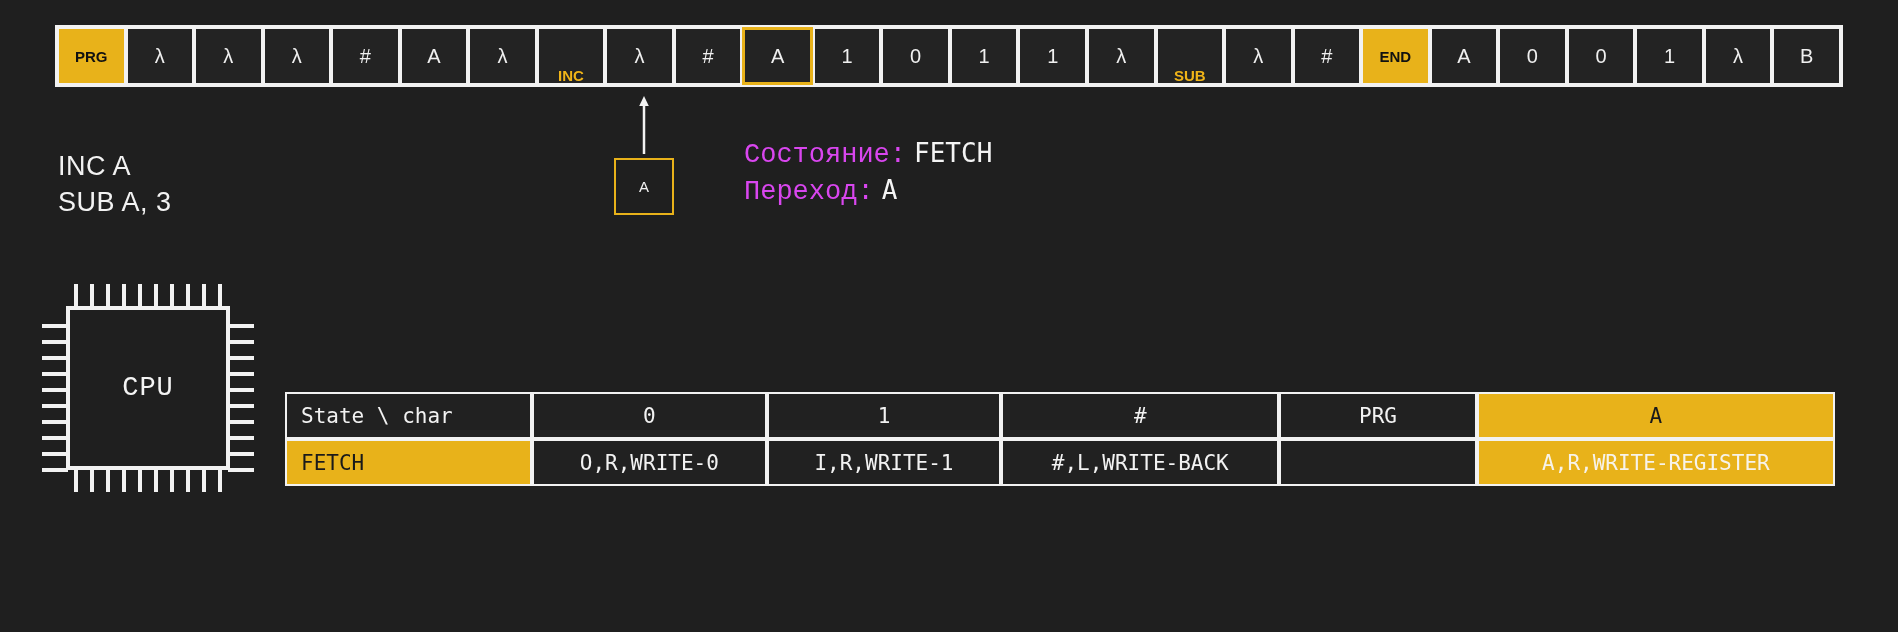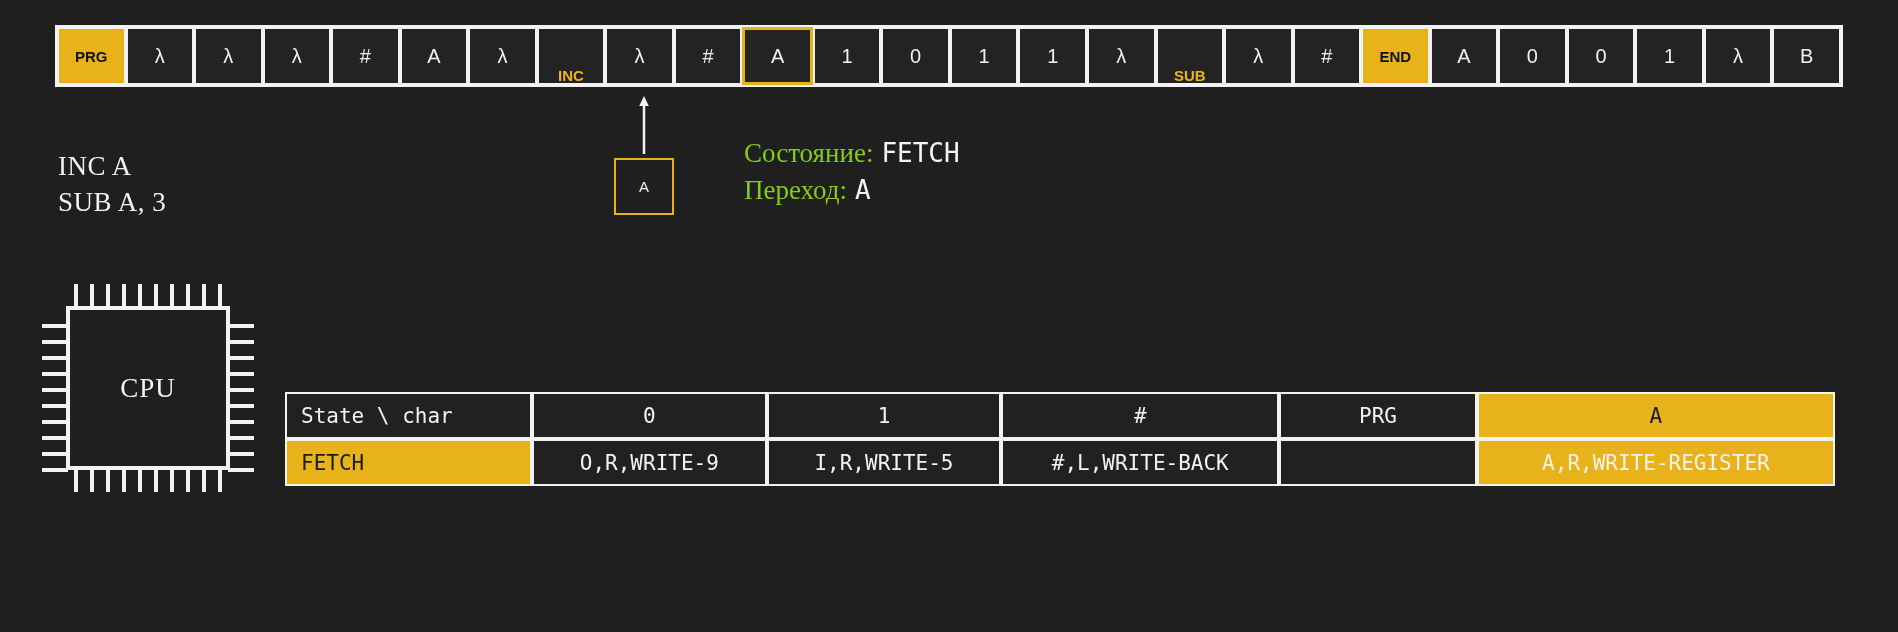--- a/index.html
+++ b/index.html
@@ -48,56 +48,56 @@
     border: 2px solid #e8b21a;
     background: #1f1f1f;
     display: flex; align-items: center; justify-content: center;
     color: #f0f0f0; font-size: 15px;
     font-family: "Liberation Sans", sans-serif;
   }
 
   
   #program {
     position: absolute; left: 58px; top: 148px;
-    font-family: Liberation Serif, serif;
+    font-family: Liberation Sans, sans-serif;
     font-size: 27px;
     line-height: 36px;
     color: #f2f2f2;
     letter-spacing: 0.5px;
     white-space: pre;
   }
 
   
   #status {
     position: absolute; left: 744px; top: 138px;
     color: #f2f2f2;
   }
   .status-line {
     display: flex; align-items: baseline;
     height: 37px;
     white-space: pre;
   }
   .status-key {
-    font-family: Liberation Serif, serif;
+    font-family: Liberation Mono, monospace;
     font-size: 27px;
-    color: #84cc16;
+    color: #d946ef;
   }
   .status-val {
     font-family: "DejaVu Sans Mono", monospace;
     font-size: 26px;
     color: #f4f4f4;
     padding-left: 8px;
   }
 
   
   #cpu-chip { position: absolute; left: 28px; top: 278px; width: 240px; height: 220px; }
   #cpu-label {
     position: absolute; left: 0; top: 0; width: 240px; height: 220px;
     display: flex; align-items: center; justify-content: center;
-    font-family: Liberation Serif, serif;
+    font-family: Liberation Mono, monospace;
     font-size: 27px; color: #f4f4f4; letter-spacing: 1px;
     pointer-events: none;
   }
 
   
   #table-wrap {
     position: absolute; left: 285px; top: 392px;
     width: 1550px;
   }
   table.tt {
@@ -298,22 +298,22 @@
             <th class="">0</th>
             <th class="">1</th>
             <th class="">#</th>
             <th class="">PRG</th>
             <th class=" cell-gold">A</th>
           </tr>
       </thead>
       <tbody id="tt-body">
           <tr>
             <td class="col-state cell-gold">FETCH</td>
-            <td class="">O,R,WRITE-9</td>
-            <td class="">I,R,WRITE-5</td>
+            <td class="">O,R,WRITE-0</td>
+            <td class="">I,R,WRITE-1</td>
             <td class="">#,L,WRITE-BACK</td>
             <td class=""></td>
             <td class="cell-gold-light">A,R,WRITE-REGISTER</td>
           </tr>
         </tbody>
     </table>
   </div>
 
 </div>
 

